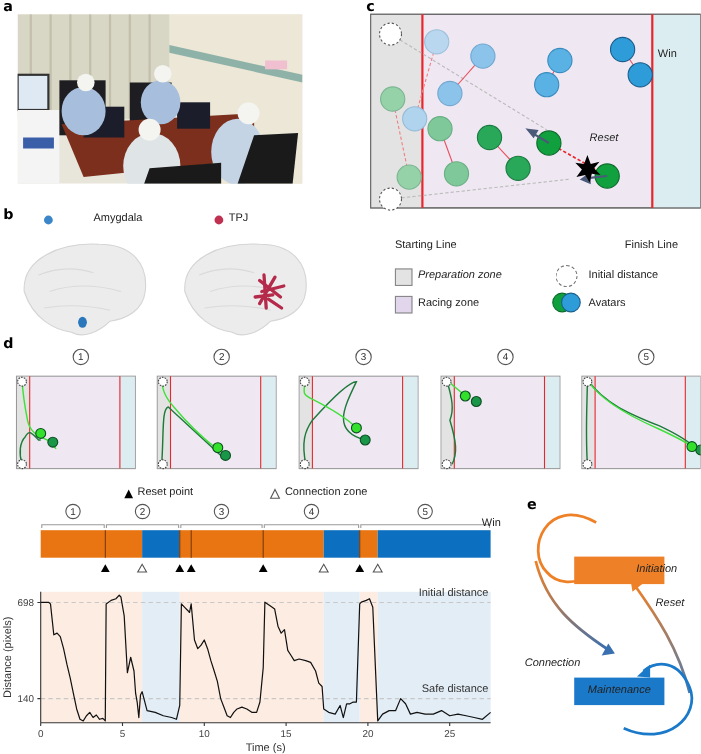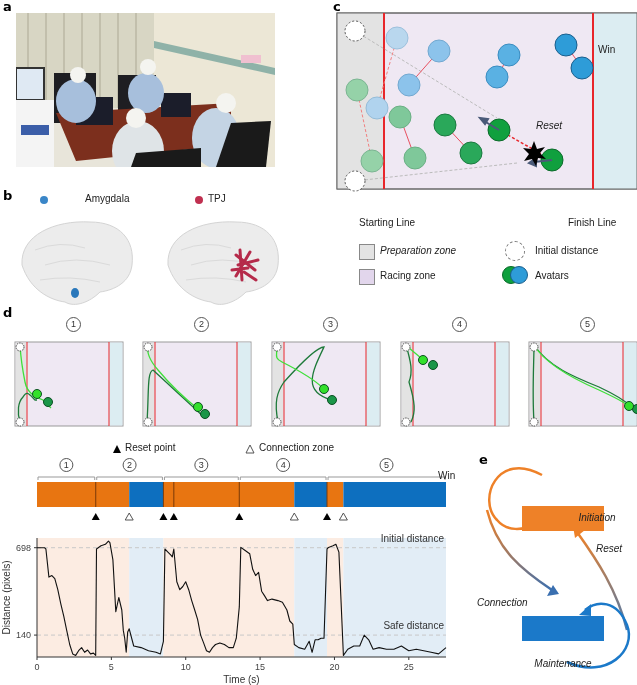--- a/index.html
+++ b/index.html
@@ -332,15 +332,15 @@
   <polygon points="92,134 80,136 86,125" fill="#3a6fb0"></polygon>
   <path d="M160,170 C150,130 130,100 110,72" fill="none" stroke="url(#gReset)" stroke-width="2.5"></path>
   <polygon points="106,66 118,70 108,78" fill="#ee8128"></polygon>
   <path d="M100,202 C140,220 170,190 160,165 C150,140 130,140 118,150" fill="none" stroke="#1b79c9" stroke-width="2.5"></path>
   <polygon points="112,155 124,144 124,156" fill="#1b79c9"></polygon>
   <rect x="55" y="56" width="0" height="0" fill="none"></rect>
 </svg>
 <div class="abs" style="left:522px;top:506px;width:82px;height:25px;background:#ee8128;"></div>
 <div class="lbl" style="left:522px;top:512px;width:68px;text-align:center;font-style:italic;margin-left:41px;">Initiation</div>
 <div class="abs" style="left:522px;top:616px;width:82px;height:25px;background:#1b79c9;"></div>
-<div class="lbl" style="left:522px;top:622px;width:82px;text-align:center;font-style:italic;margin-top:36px;">Maintenance</div>
+<div class="lbl" style="left:522px;top:622px;width:82px;text-align:center;font-style:italic;">Maintenance</div>
 <div class="lbl" style="left:596px;top:543px;font-style:italic;">Reset</div>
 <div class="lbl" style="left:477px;top:597px;font-style:italic;">Connection</div>
 
 </body></html>

